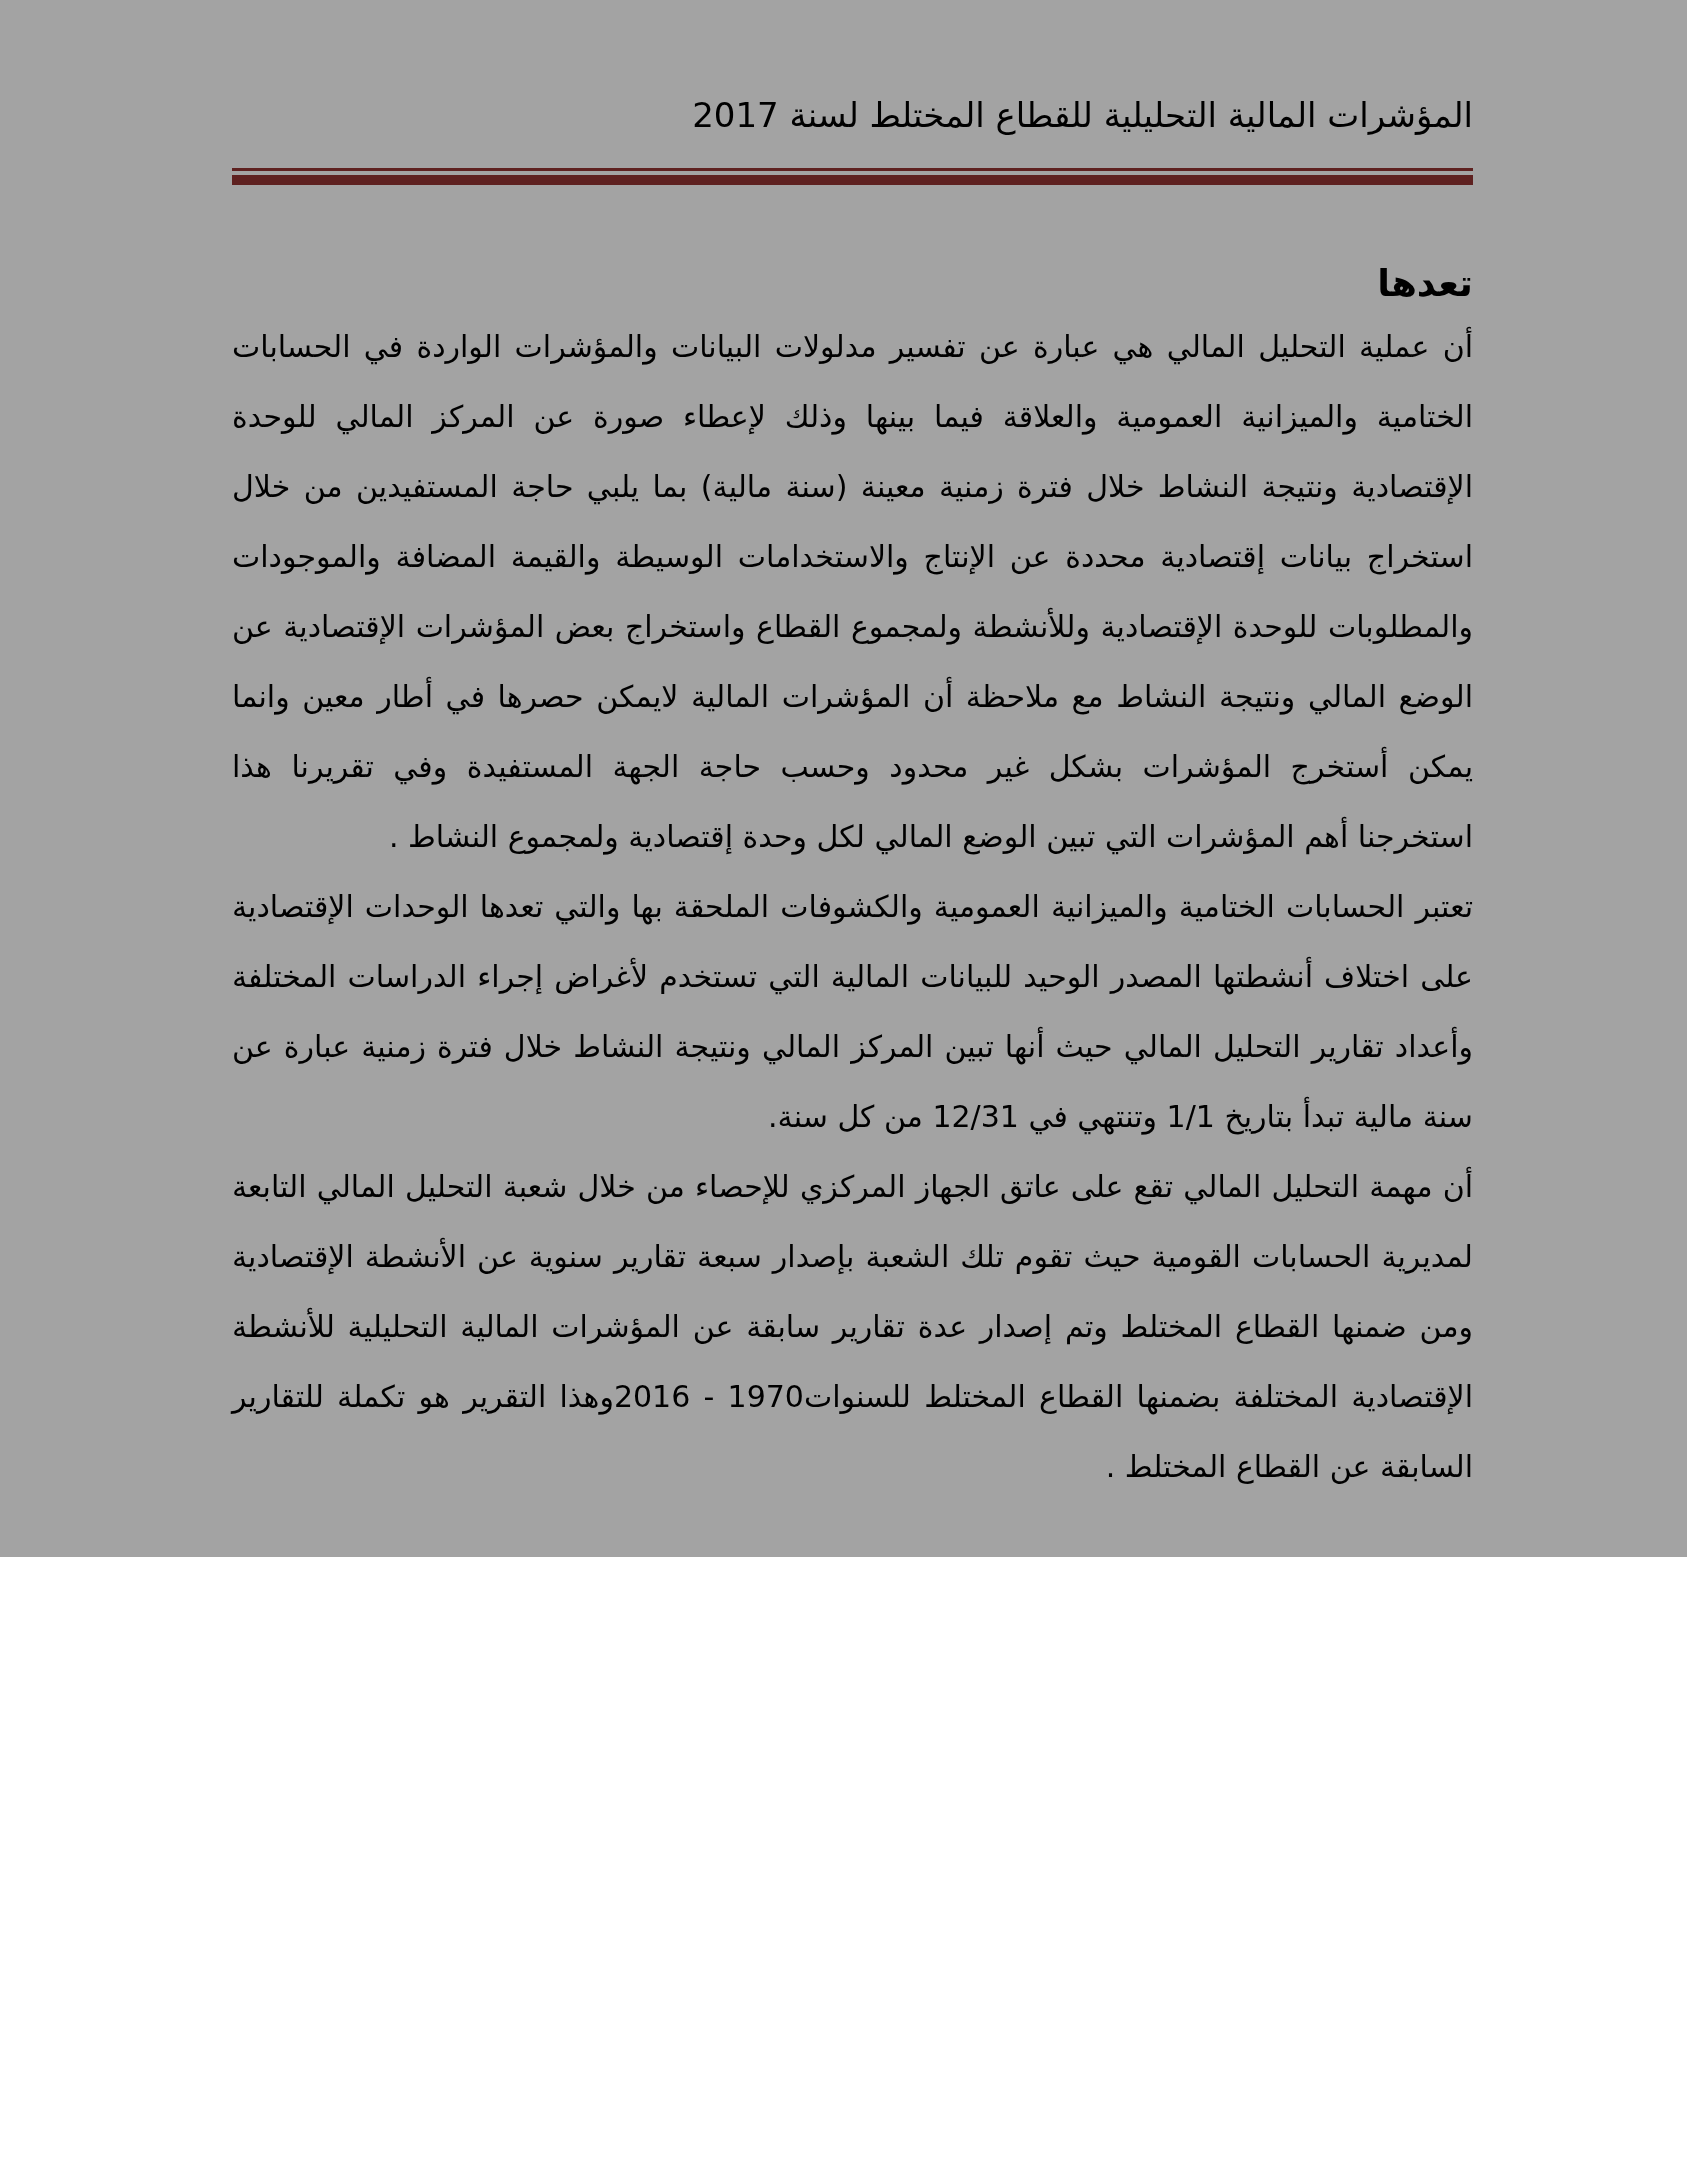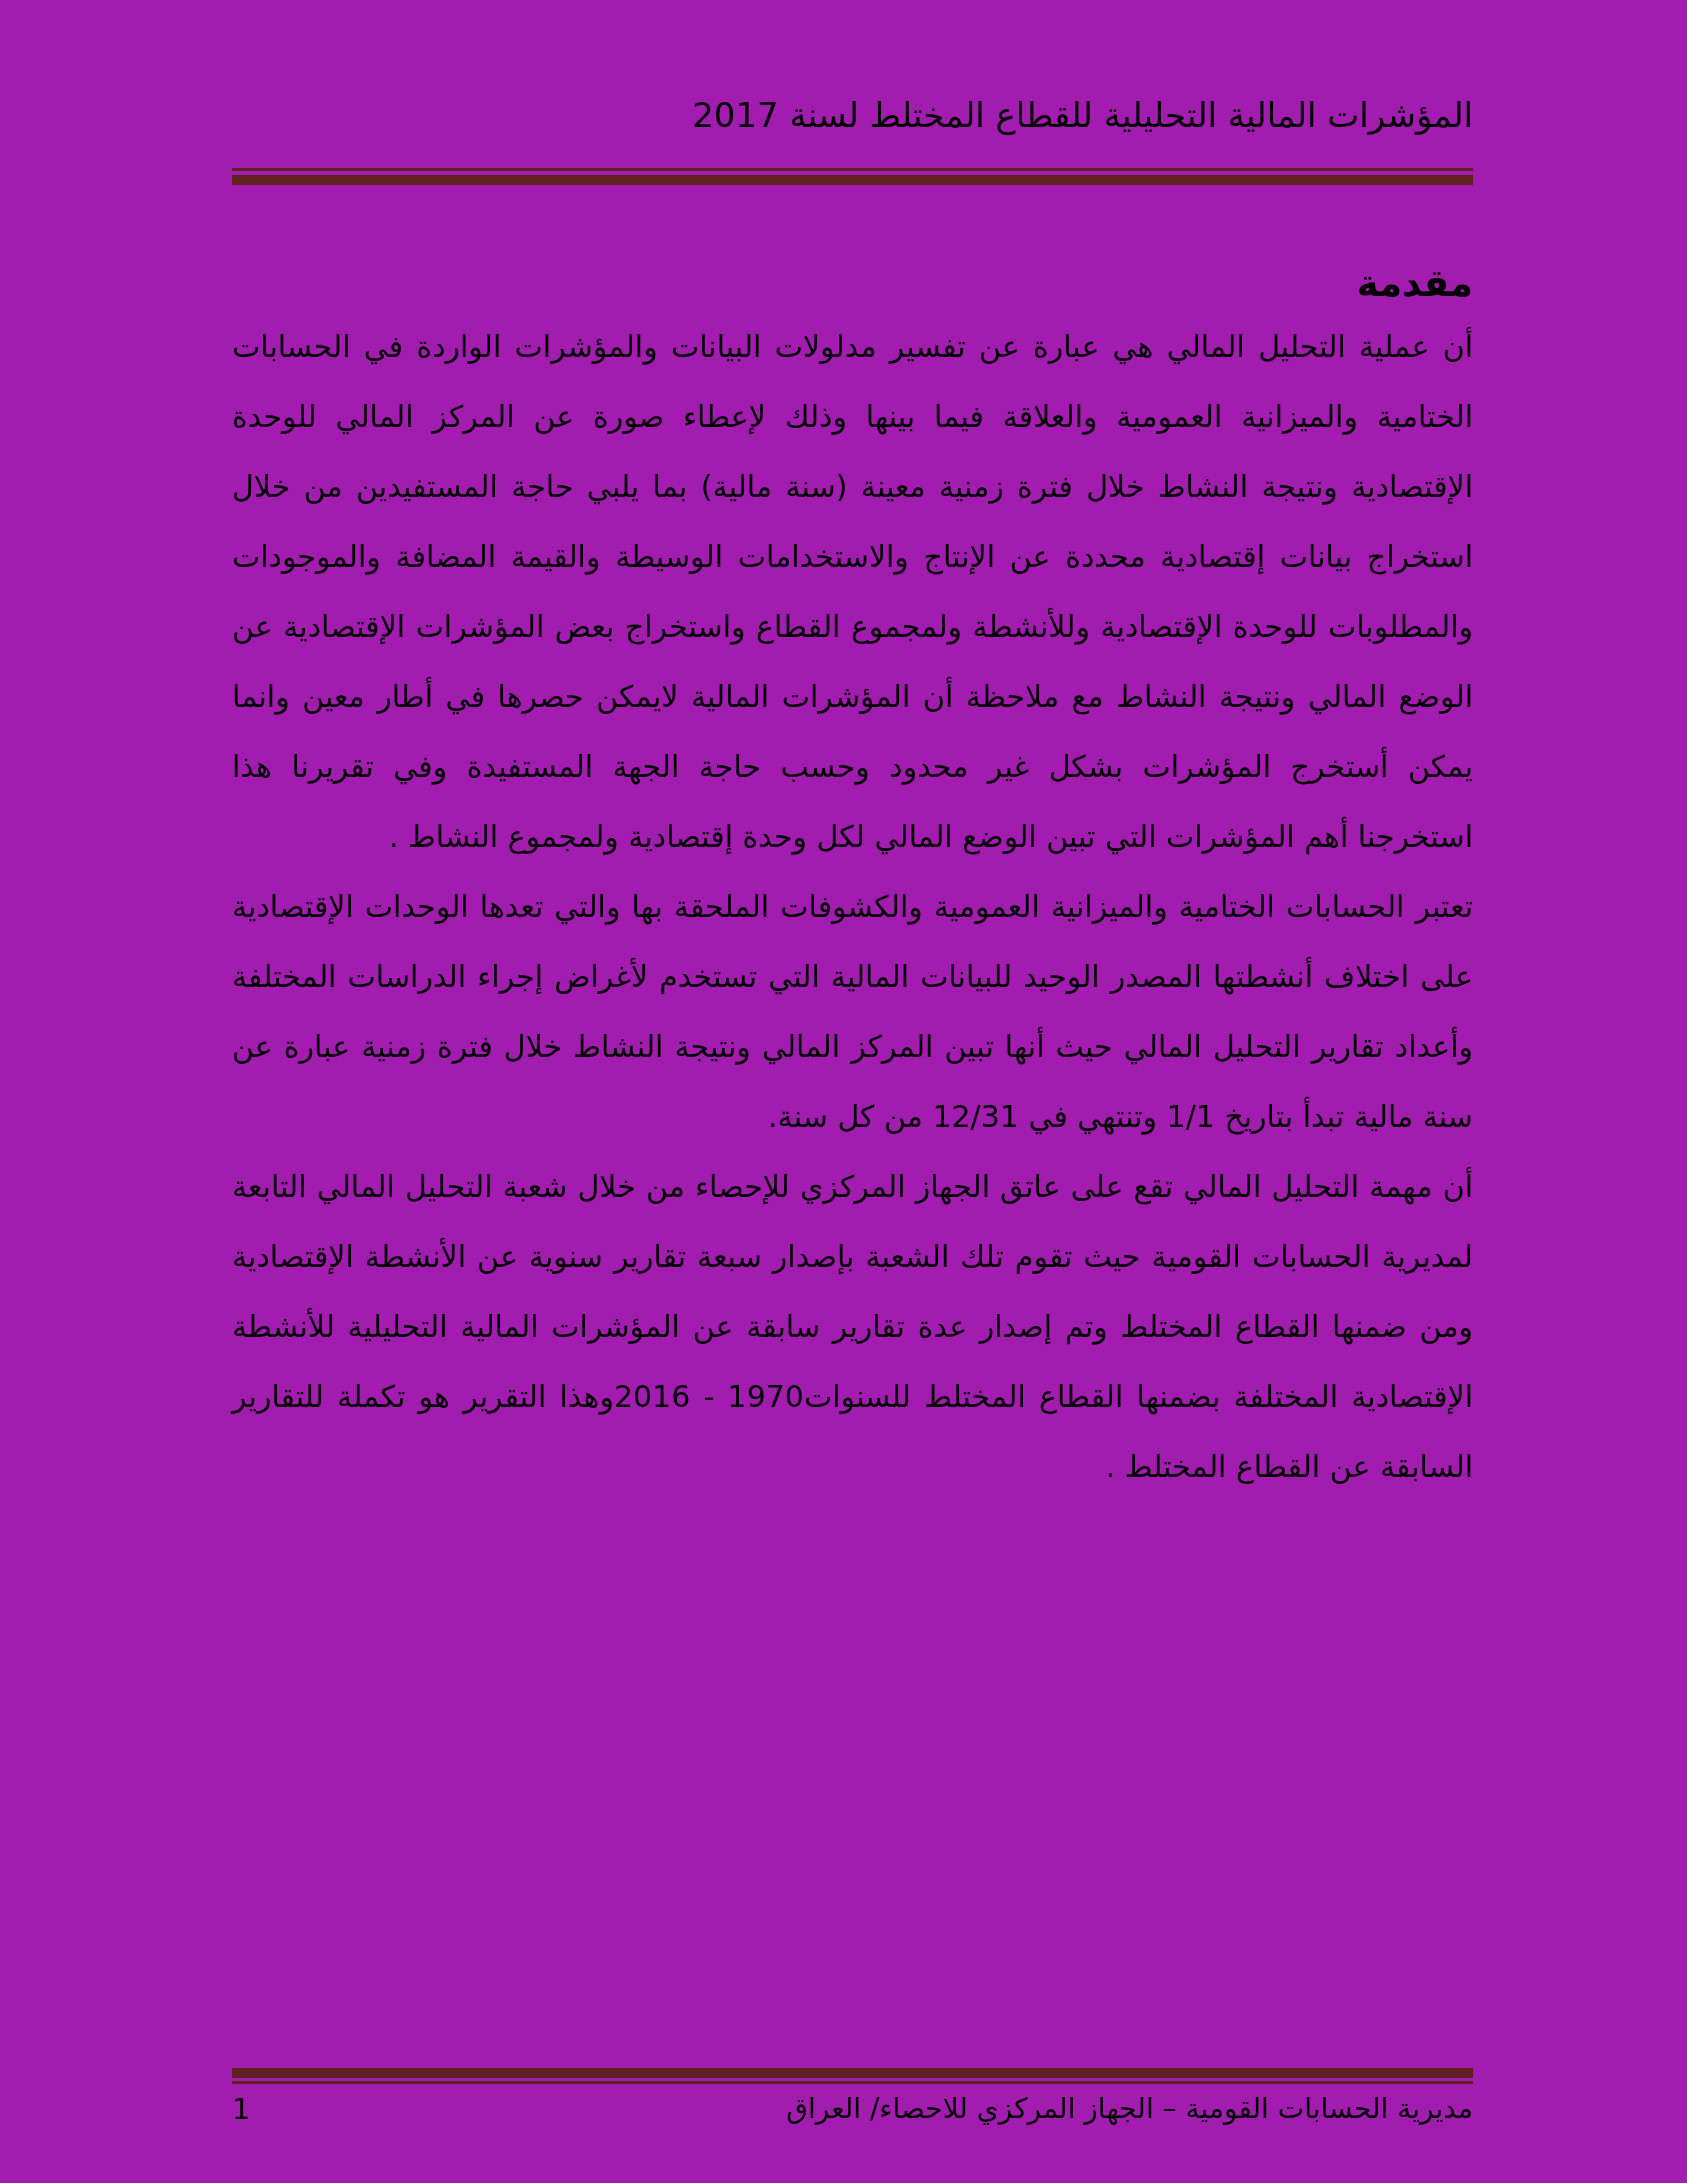--- a/index.html
+++ b/index.html
@@ -3,22 +3,22 @@
 <meta charset="utf-8">
 <style>
   html, body {
     margin: 0;
     padding: 0;
     background: #ffffff;
   }
   .page {
     position: relative;
     width: 1687px;
-    height: 2183px;
-    background: #a21caf;
+    height: 1557px;
+    background: #a3a3a3;
     font-family: "DejaVu Sans", sans-serif;
     color: #000000;
     overflow: hidden;
   }
   .header-title {
     position: absolute;
     top: 91px;
     left: 232px;
     right: 214px;
     direction: rtl;
@@ -86,21 +86,21 @@
 </head>
 <body>
 
 <div class="page">
 
   <div class="header-title">المؤشرات المالية التحليلية للقطاع المختلط لسنة 2017</div>
 
   <div class="rule rule-header-thin"></div>
   <div class="rule rule-header-thick"></div>
 
-  <div class="section-title">مقدمة</div>
+  <div class="section-title">تعدها</div>
 
   <div class="body-text">
     <p>أن عملية التحليل المالي هي عبارة عن تفسير مدلولات البيانات والمؤشرات الواردة في الحسابات الختامية والميزانية العمومية والعلاقة فيما بينها وذلك لإعطاء صورة عن المركز المالي للوحدة الإقتصادية ونتيجة النشاط خلال فترة زمنية معينة (سنة مالية) بما يلبي حاجة المستفيدين من خلال استخراج بيانات إقتصادية محددة عن الإنتاج والاستخدامات الوسيطة والقيمة المضافة والموجودات والمطلوبات للوحدة الإقتصادية وللأنشطة ولمجموع القطاع واستخراج بعض المؤشرات الإقتصادية عن الوضع المالي ونتيجة النشاط مع ملاحظة أن المؤشرات المالية لايمكن حصرها في أطار معين وانما يمكن أستخرج المؤشرات بشكل غير محدود وحسب حاجة الجهة المستفيدة وفي تقريرنا هذا استخرجنا أهم المؤشرات التي تبين الوضع المالي لكل وحدة إقتصادية ولمجموع النشاط .</p>
     <p>تعتبر الحسابات الختامية والميزانية العمومية والكشوفات الملحقة بها والتي تعدها الوحدات الإقتصادية على اختلاف أنشطتها المصدر الوحيد للبيانات المالية التي تستخدم لأغراض إجراء الدراسات المختلفة وأعداد تقارير التحليل المالي حيث أنها تبين المركز المالي ونتيجة النشاط خلال فترة زمنية عبارة عن سنة مالية تبدأ بتاريخ 1/1 وتنتهي في 12/31 من كل سنة.</p>
     <p>أن مهمة التحليل المالي تقع على عاتق الجهاز المركزي للإحصاء من خلال شعبة التحليل المالي التابعة لمديرية الحسابات القومية حيث تقوم تلك الشعبة بإصدار سبعة تقارير سنوية عن الأنشطة الإقتصادية ومن ضمنها القطاع المختلط وتم إصدار عدة تقارير سابقة عن المؤشرات المالية التحليلية للأنشطة الإقتصادية المختلفة بضمنها القطاع المختلط للسنوات1970 - 2016وهذا التقرير هو تكملة للتقارير السابقة عن القطاع المختلط .</p>
   </div>
 
   <div class="rule rule-footer-thick"></div>
   <div class="rule rule-footer-thin"></div>
 

